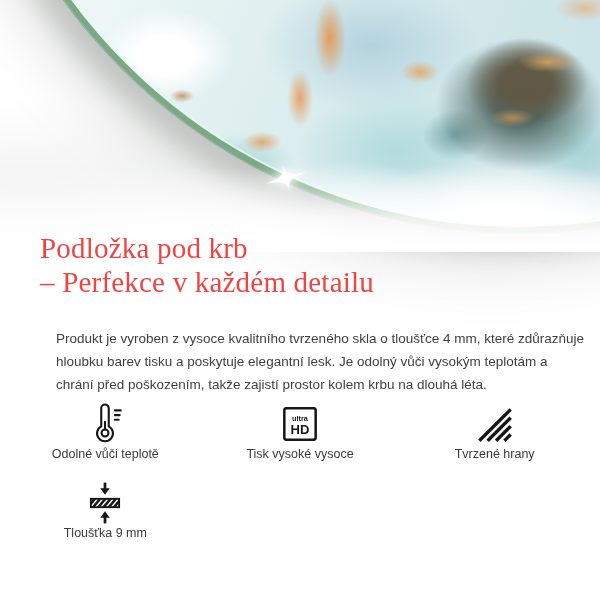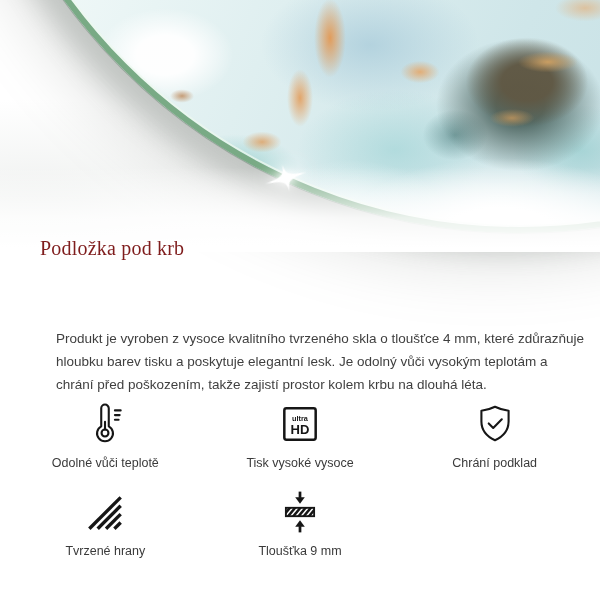--- a/index.html
+++ b/index.html
@@ -47,49 +47,50 @@
       -28px 40px 55px rgba(125,135,130,0.18);
   }
   .sparkle{position:absolute;left:262px;top:156px;width:48px;height:44px;
     filter:drop-shadow(0 0 4px #fff) drop-shadow(0 0 10px rgba(255,255,255,0.9));
     transform:rotate(-16deg);}
   .hero-fade{position:absolute;left:0;right:0;bottom:0;height:85px;
     background:linear-gradient(to bottom, rgba(255,255,255,0) 0%, rgba(255,255,255,0.85) 60%, #ffffff 95%);}
   
   .title{position:absolute;left:40px;top:231px;margin:0;
     font-family:"Liberation Serif",serif;font-weight:400;
-    font-size:20px;line-height:34px;color:#7f1d1d;letter-spacing:0.2px;}
+    font-size:29px;line-height:34px;color:#ef4444;letter-spacing:0.2px;}
   .title span{display:block;}
   .desc{position:absolute;left:40px;top:311px;width:532px;margin:16px;
     font-size:13.5px;line-height:23px;color:#3f3f3f;}
   
   .features{position:absolute;left:8px;top:397px;width:584px;
     display:grid;grid-template-columns:repeat(3,1fr);row-gap:15px;}
   .feature{display:flex;flex-direction:column;align-items:center;}
   .feature .icon{height:50px;display:flex;align-items:flex-end;justify-content:center;}
-  .feature .label{margin-top:9px;font-size:12.5px;color:#3a3a3a;}
+  .feature .label{font-size:12.5px;color:#3a3a3a;}
   svg text{font-family:"Liberation Sans",sans-serif;font-weight:bold;fill:#161616;}
 </style>
 </head>
 <body>
 
 <div class="page">
 
   <div class="hero">
     <div class="marble"></div>
     <div class="rim"></div>
     <svg class="sparkle" viewBox="0 0 48 44">
       <path d="M24,8 C25,18.5 26.5,20 46,22 C26.5,24 25,25.5 24,36 C23,25.5 21.5,24 2,22 C21.5,20 23,18.5 24,8 Z" fill="#ffffff"></path>
       <circle cx="24" cy="22" r="2.6" fill="#ffffff"></circle>
     </svg>
     <div class="hero-fade"></div>
   </div>
 
   <h1 class="title">
     <span>Podložka pod krb</span>
+    <span>– Perfekce v každém detailu</span>
   </h1>
 
   <p class="desc">Produkt je vyroben z vysoce kvalitního tvrzeného skla o tloušťce 4 mm, které zdůrazňuje hloubku barev tisku a poskytuje elegantní lesk. Je odolný vůči vysokým teplotám a chrání před poškozením, takže zajistí prostor kolem krbu na dlouhá léta.</p>
 
   <div class="features">
 
     <div class="feature">
       <div class="icon">
         <svg width="46" height="46" viewBox="0 0 44 44" fill="none" stroke="#161616" stroke-width="2" stroke-linecap="round" stroke-linejoin="round">
           <path d="M18.4,7 a3.6,3.6 0 0 1 7.2,0 V24.2 a7.6,7.6 0 1 1 -7.2,0 Z"></path>
@@ -107,29 +108,20 @@
       <div class="icon">
         <svg width="46" height="46" viewBox="0 0 44 44" fill="none">
           <rect x="7" y="7" width="30" height="30" rx="2" stroke="#161616" stroke-width="2.4"></rect>
           <text x="22" y="19" font-size="7" text-anchor="middle">ultra</text>
           <text x="22" y="31.5" font-size="12.5" text-anchor="middle">HD</text>
         </svg>
       </div>
       <div class="label">Tisk vysoké vysoce</div>
     </div>
 
-    <div class="feature">
-      <div class="icon">
-        <svg width="46" height="46" viewBox="0 0 44 44" fill="none" stroke="#161616" stroke-width="2" stroke-linecap="round" stroke-linejoin="round">
-          <path d="M22,5.5 C26,7.5 30.5,8.8 35,9.3 V19.5 C35,27.8 29.8,33.8 22,37.5 C14.2,33.8 9,27.8 9,19.5 V9.3 C13.5,8.8 18,7.5 22,5.5 Z"></path>
-          <path d="M16,21.5 L20.3,25.8 L28.5,17.5"></path>
-        </svg>
-      </div>
-      <div class="label">Chrání podklad</div>
-    </div>
 
 
     <div class="feature">
       <div class="icon">
         <svg width="46" height="46" viewBox="0 0 44 44" fill="none" stroke="#161616" stroke-width="3.2" stroke-linecap="butt">
           <line x1="7" y1="38" x2="37" y2="8"></line>
           <line x1="15" y1="38" x2="37" y2="16"></line>
           <line x1="23" y1="38" x2="37" y2="24"></line>
           <line x1="31" y1="38" x2="37" y2="32"></line>
         </svg>

